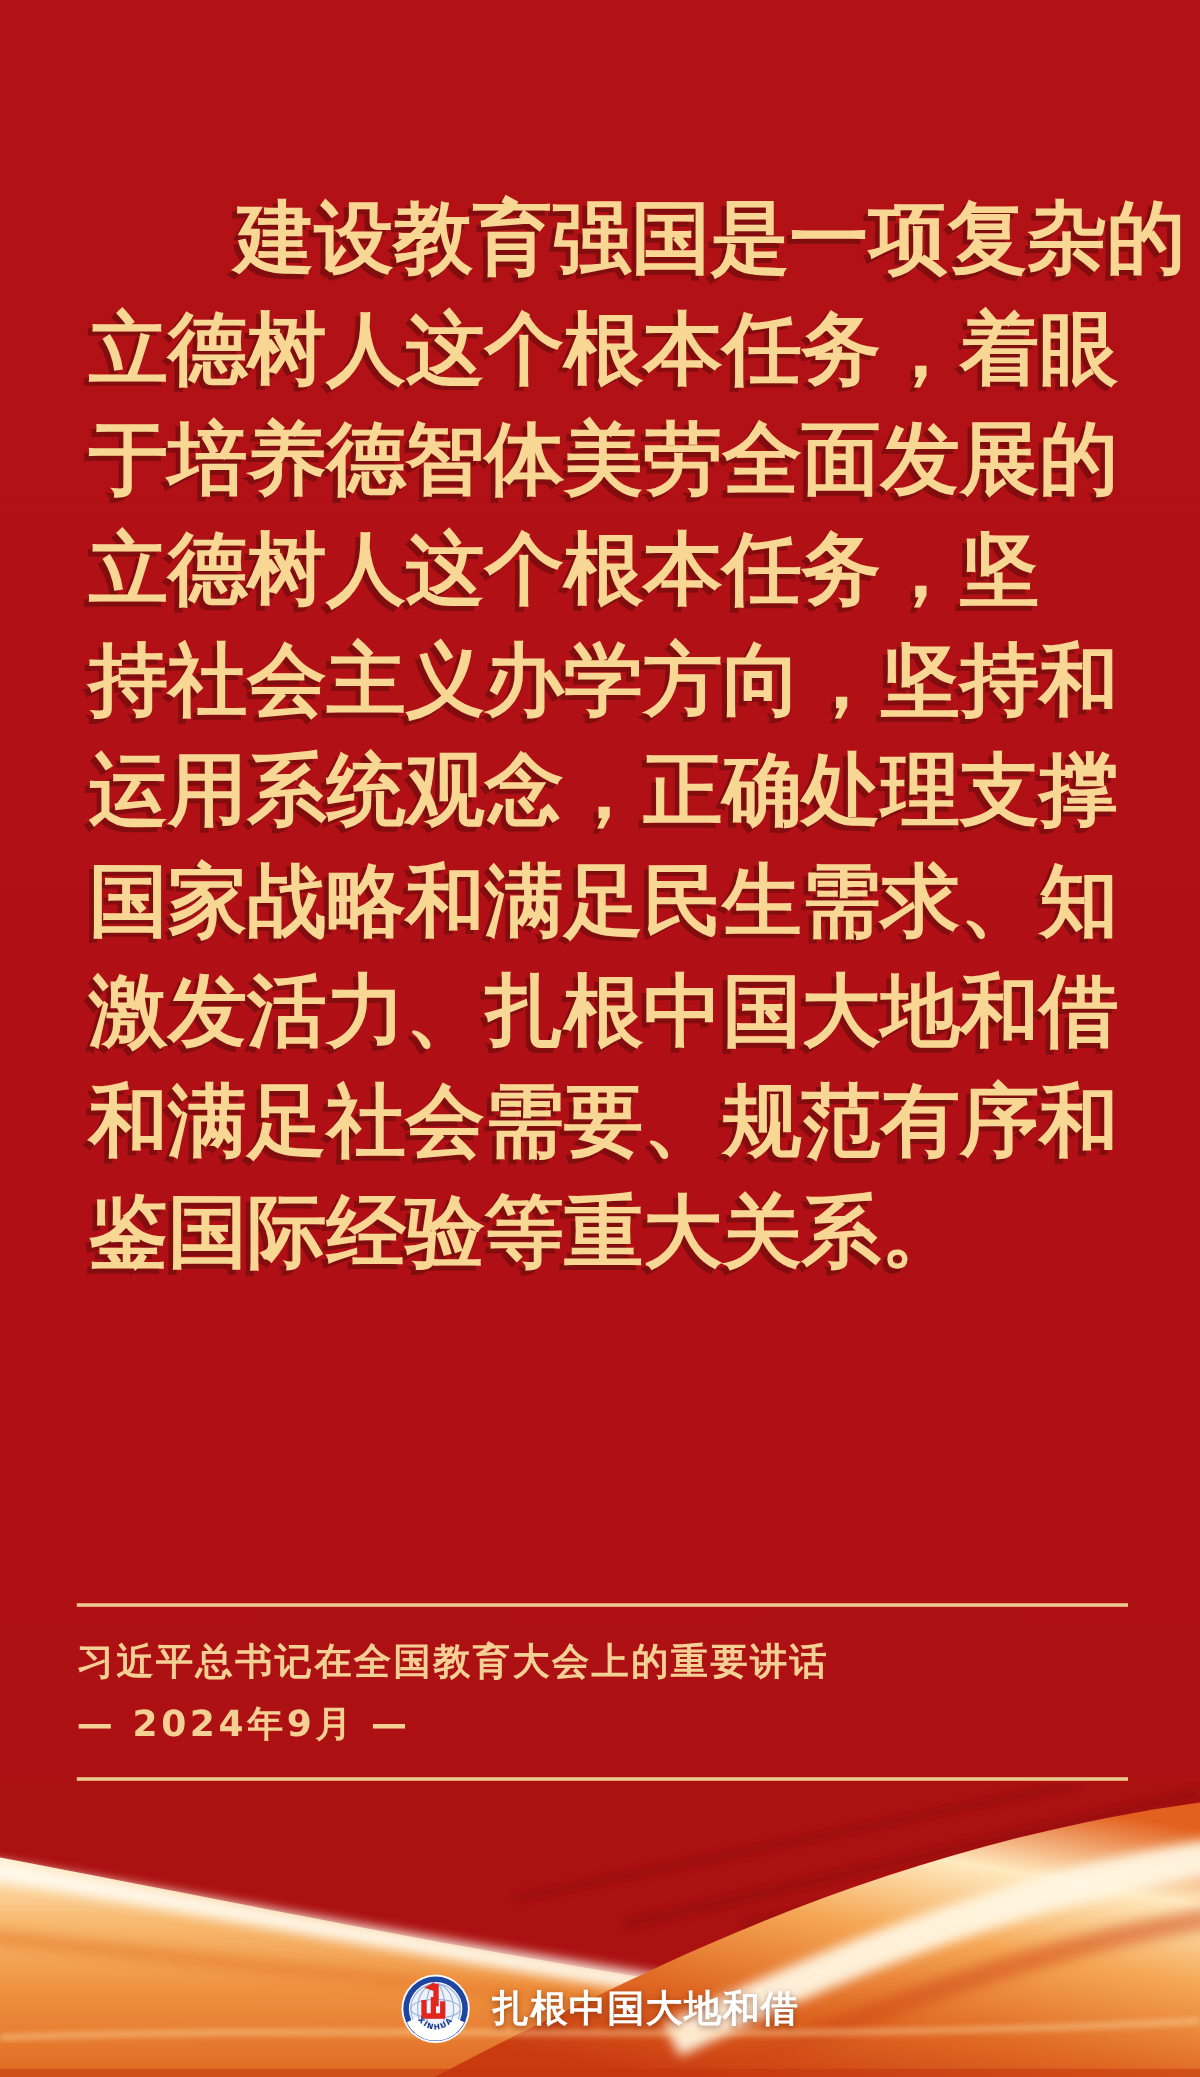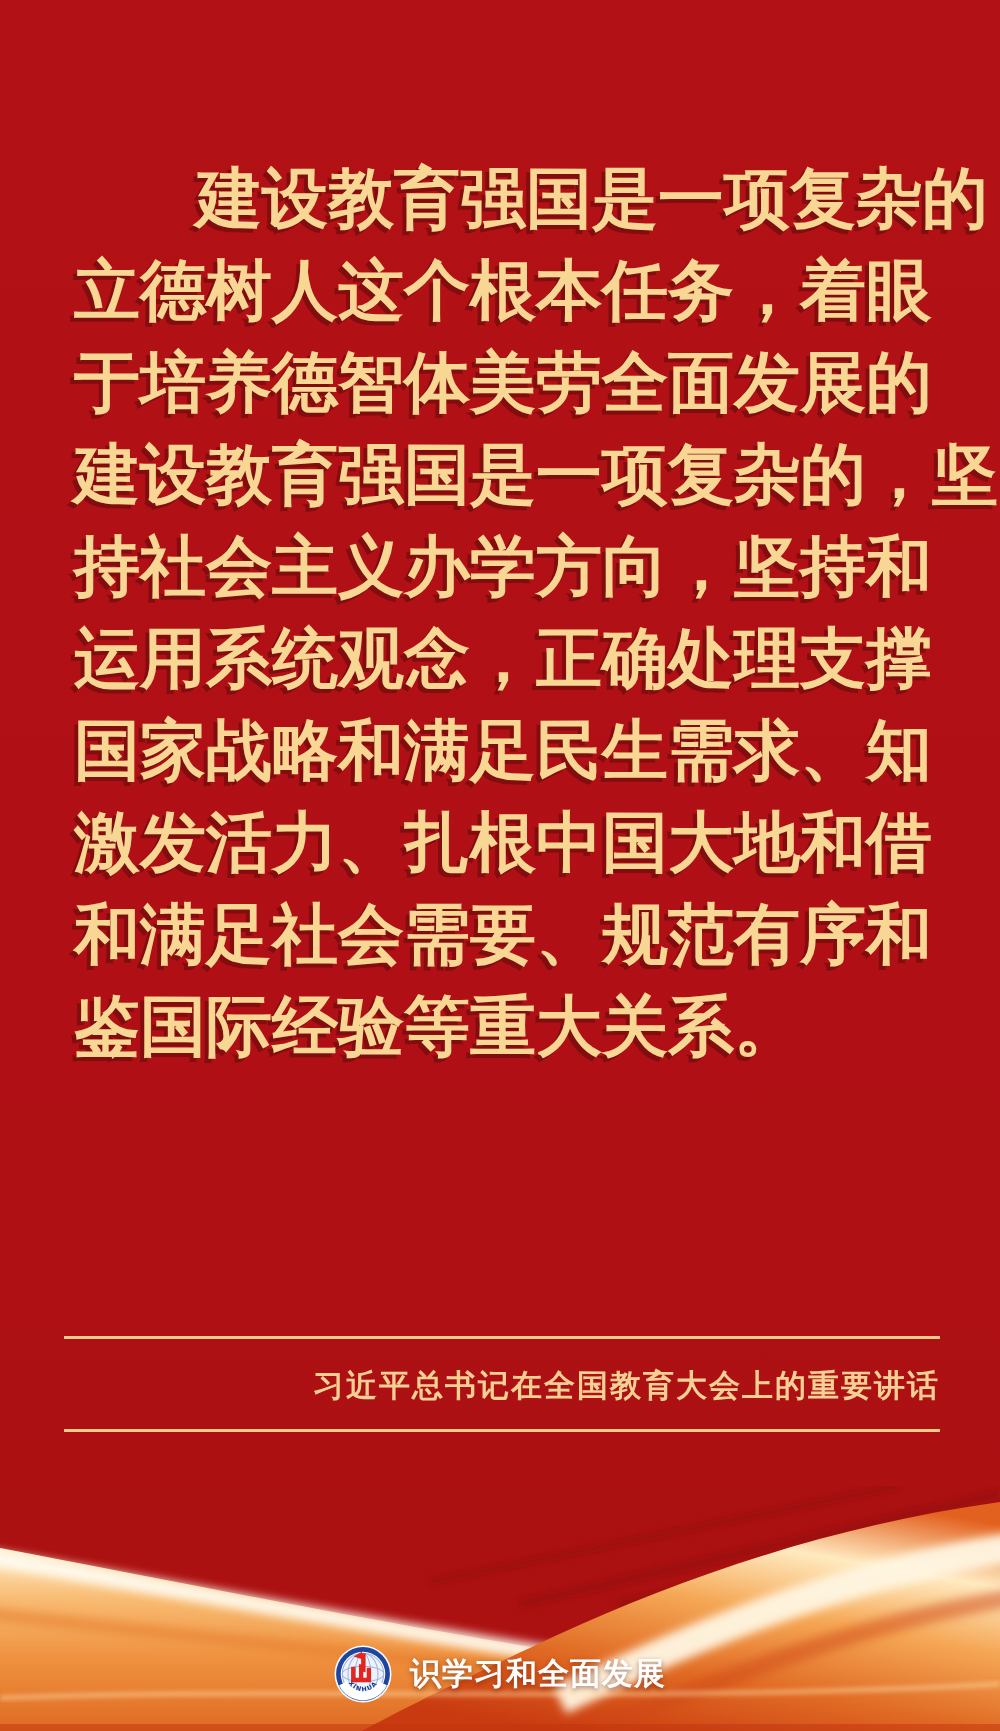--- a/index.html
+++ b/index.html
@@ -13,21 +13,21 @@
   .qline{
     font-size:66px;line-height:92px;font-weight:bold;color:#f8d795;
     white-space:nowrap;letter-spacing:0;
     text-shadow:-4px 4px 0 rgba(122,12,14,0.88);
   }
   .qline.indent{padding-left:122px;}
   
   .attribution{
     position:absolute;top:1336px;left:64px;right:60px;
     border-top:3px solid #ecc98d;border-bottom:3px solid #ecc98d;
-    text-align:right;padding:26px 0 24px;
+    text-align:left;padding:26px 0 24px;
     font-family:"DejaVu Sans","Liberation Sans",sans-serif;
   }
   .attr-title{
     font-size:31px;line-height:40px;font-weight:bold;color:#f5d094;letter-spacing:2px;
   }
   .attr-date{
     font-size:30px;line-height:38px;font-weight:bold;color:#f5d094;
     margin-top:14px;letter-spacing:3px;
   }
   
@@ -46,31 +46,32 @@
 </style>
 </head>
 <body>
 
 <div class="poster">
 
   <div class="quote">
     <div class="qline indent">建设教育强国是一项复杂的</div>
     <div class="qline">立德树人这个根本任务，着眼</div>
     <div class="qline">于培养德智体美劳全面发展的</div>
-    <div class="qline">建设教育强国是一项复杂的，坚</div>
+    <div class="qline">立德树人这个根本任务，坚</div>
     <div class="qline">持社会主义办学方向，坚持和</div>
     <div class="qline">运用系统观念，正确处理支撑</div>
     <div class="qline">国家战略和满足民生需求、知</div>
     <div class="qline">激发活力、扎根中国大地和借</div>
     <div class="qline">和满足社会需要、规范有序和</div>
     <div class="qline">鉴国际经验等重大关系。</div>
   </div>
 
   <div class="attribution">
     <div class="attr-title">习近平总书记在全国教育大会上的重要讲话</div>
+    <div class="attr-date">— 2024年9月 —</div>
   </div>
 
   <svg class="waves" width="1000" height="245" viewBox="0 0 1000 245" preserveAspectRatio="none">
     <defs>
       <linearGradient id="gL" x1="0" y1="0" x2="0" y2="1">
         <stop offset="0" stop-color="#ffeecb"></stop>
         <stop offset="0.28" stop-color="#f8bb72"></stop>
         <stop offset="0.6" stop-color="#ef9240"></stop>
         <stop offset="1" stop-color="#df6a22"></stop>
       </linearGradient>
@@ -125,16 +126,16 @@
         <path d="M27,6.5 l-8,4.5 8,2.8 z"></path>
         <rect x="26.2" y="8" width="4.3" height="18"></rect>
         <path d="M16.5,21 h4.2 v10.5 h3.4 V18.5 h4.2 v13 h3.3 V22 h4.2 v14 H16.5 Z"></path>
       </g>
       <path d="M9,37 A21,21 0 0 0 47,37" stroke="#ffffff" stroke-width="9" fill="none"></path>
       <path id="xh-arc" d="M13.7,36.3 A16.5,16.5 0 0 0 42.3,36.3" fill="none"></path>
       <text font-size="6" font-weight="bold" fill="#16398c" letter-spacing="1.2" font-family="DejaVu Sans, Liberation Sans, sans-serif">
         <textPath href="#xh-arc" startOffset="50%" text-anchor="middle">XINHUA</textPath>
       </text>
     </svg>
-    <span class="brand-text">识学习和全面发展</span>
+    <span class="brand-text">扎根中国大地和借</span>
   </div>
 
 </div>
 
 </body></html>

